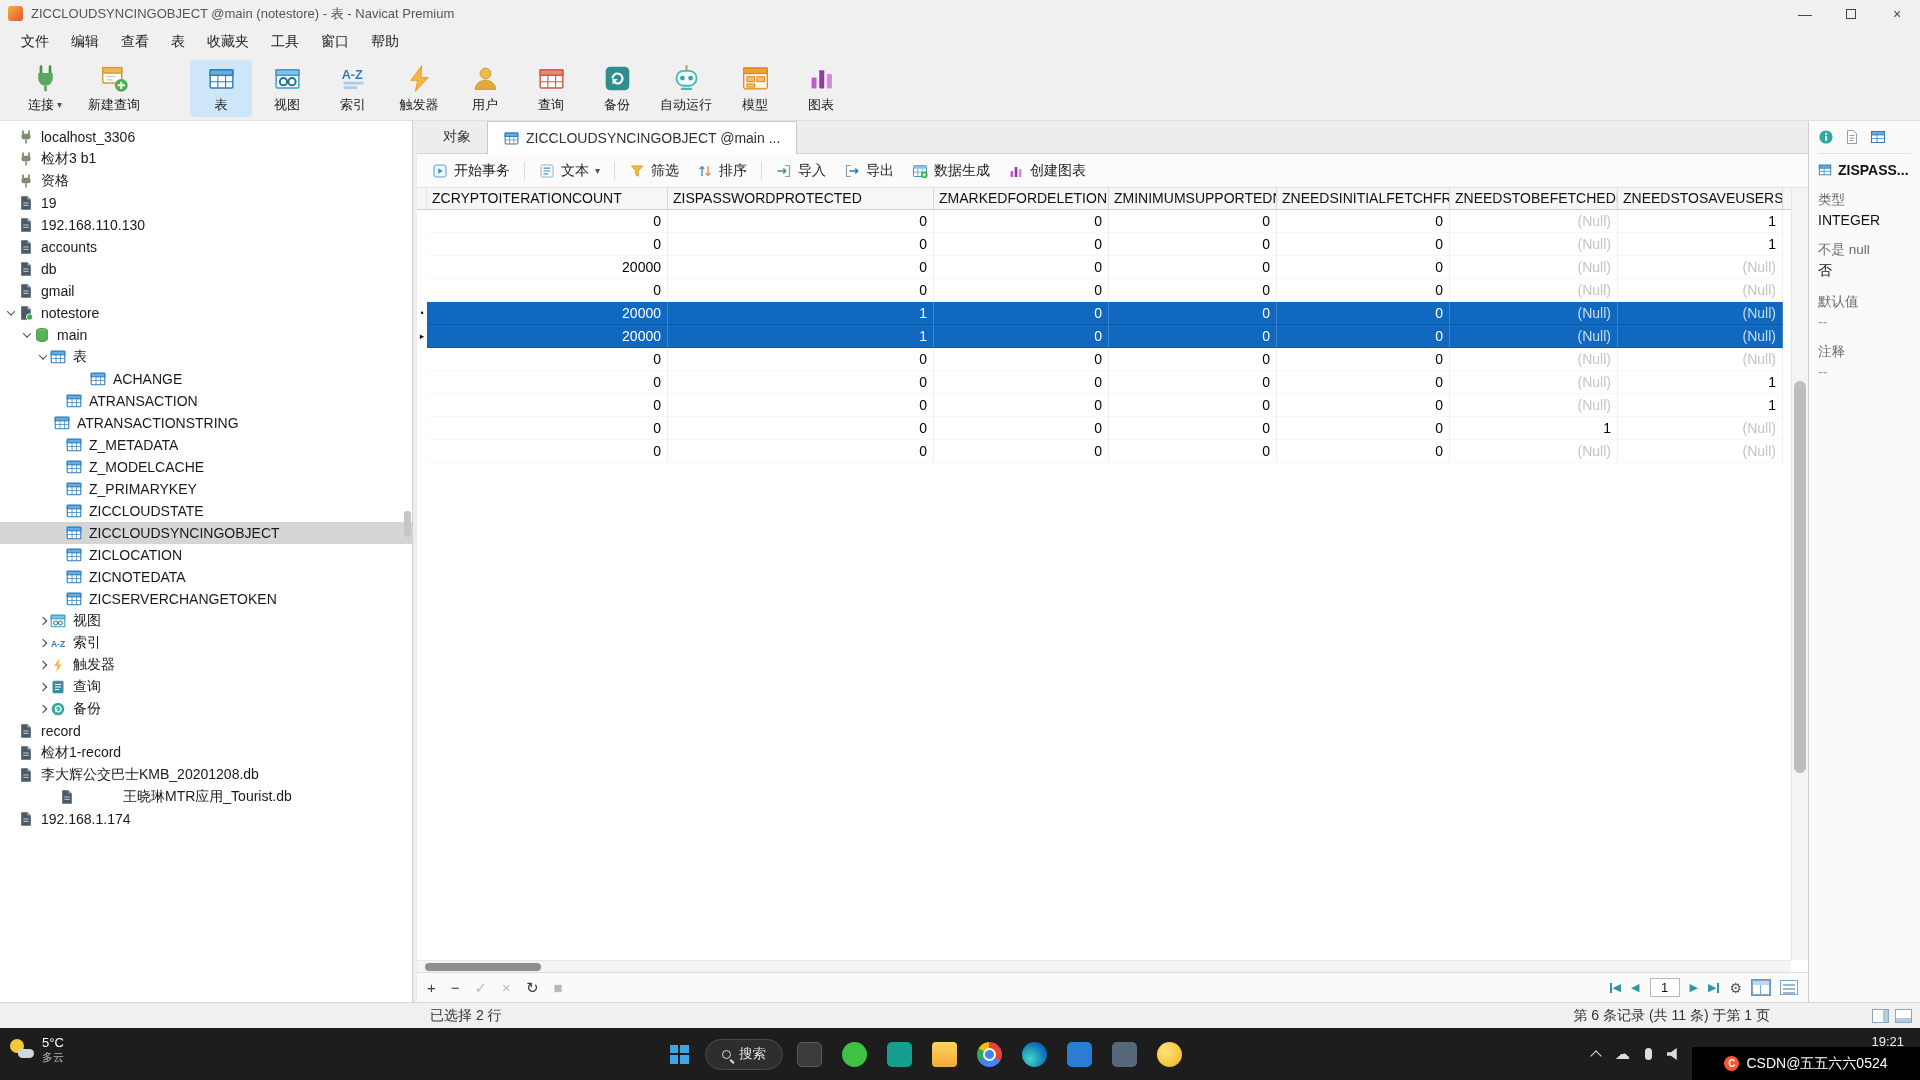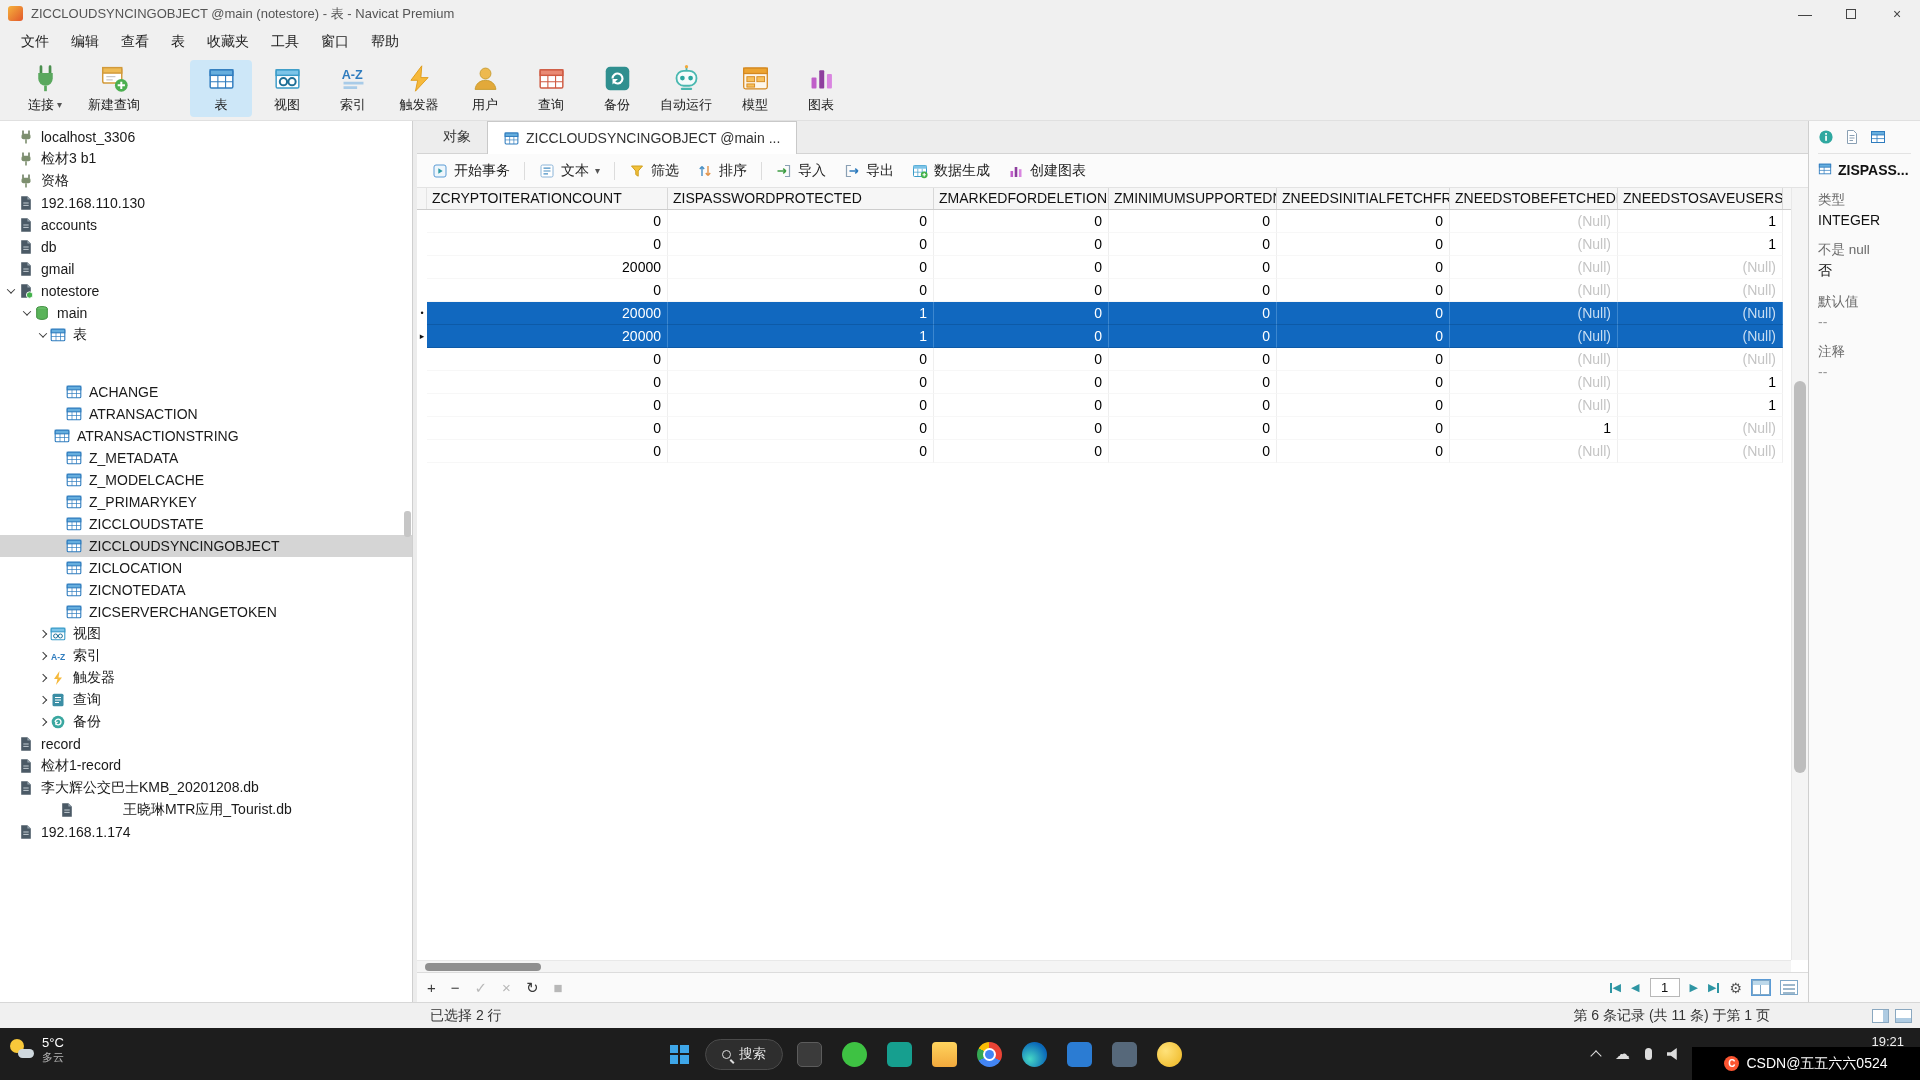--- a/index.html
+++ b/index.html
@@ -78,21 +78,21 @@
 .page-box{width:30px;height:19px;border:1px solid #b8b8b8;background:#fff;font-size:13px;text-align:center;line-height:17px;color:#111;display:inline-block}
 .rb-gear{font-size:14px;color:#555}
 .vt{width:18px;height:15px;border:1px solid #7fa8c8;background:#fff;position:relative;display:inline-block}
 .vt.gridv::before{content:"";position:absolute;inset:0;background:linear-gradient(#bcd8ea 0 4px,transparent 4px),linear-gradient(to right,transparent calc(50% - .5px),#7fa8c8 calc(50% - .5px),#7fa8c8 calc(50% + .5px),transparent calc(50% + .5px))}
 .vt.gridv{outline:1.5px solid #5b9bd5}
 .vt.form::before{content:"";position:absolute;left:2px;top:3px;right:2px;height:2px;background:#9db8cc;box-shadow:0 4px 0 #9db8cc,0 8px 0 #9db8cc}
 
 .info-panel{width:112px;background:#fafafa;border-left:1px solid #cfcfcf;flex:0 0 auto;padding:8px 9px}
 .ip-tabs{display:flex;gap:10px;align-items:center;padding-bottom:8px;border-bottom:1px solid #e3e3e3;margin-bottom:8px}
 .ip-tab svg{width:16px;height:16px;display:block}
-.ip-field{display:flex;gap:6px;margin-bottom:6px}
+.ip-field{display:flex;align-items:center;gap:6px;margin-bottom:6px}
 .ip-ficon svg{width:14px;height:14px;display:block}
 .ip-fname{font-weight:bold;font-size:14px;color:#111}
 .ip-label{margin-top:13px;font-size:13.5px;color:#6a6a6a}
 .ip-value{margin-top:3px;font-size:14px;color:#111}
 .ip-value.dim{color:#999}
 
 .statusbar{height:26px;background:#f0f0f0;border-top:1px solid #d7d7d7;display:flex;align-items:center;font-size:14px;color:#333;position:relative;flex:0 0 auto}
 .sb-left{margin-left:430px}
 .sb-right{position:absolute;right:150px}
 .sb-icons{position:absolute;right:8px;display:flex;gap:6px}
@@ -346,62 +346,73 @@
           <span class="arrow"></span>
           <span class="ticon">
             <svg viewBox="0 0 16 16">
               <path d="M5 1.5v3.5M11 1.5v3.5" stroke="#6e7f63" stroke-width="1.6"></path>
               <rect x="3.5" y="4.8" width="9" height="5.4" rx="2" fill="#7d8f6f"></rect>
               <path d="M8 10.2v4.3" stroke="#7d8f6f" stroke-width="1.6"></path>
             </svg>
           </span>
           <span class="tlabel">资格</span>
         </div>
-        <div class="tree-row" style="padding-left: 4px; align-items: center;">
+        <div class="tree-row" style="padding-left: 4px;">
           <span class="arrow"></span>
           <span class="ticon">
             <svg viewBox="0 0 16 16">
               <path d="M3.2 1.2h6.2l3.4 3.4v10.2H3.2z" fill="#4b5a66"></path>
               <path d="M9.4 1.2l3.4 3.4H9.4z" fill="#93a1ab"></path>
               <path d="M5.3 8h5.4M5.3 10.4h5.4" stroke="#c3ccd2" stroke-width="1"></path>
             </svg>
           </span>
-          <span class="tlabel">192.168.110.130</span>
-        </div>
-        <div class="tree-row" style="padding-left: 4px;">
+          <span class="tlabel">19</span>
+        </div>
+        <div class="tree-row" style="padding-left: 4px; align-items: center;">
           <span class="arrow"></span>
           <span class="ticon">
             <svg viewBox="0 0 16 16">
               <path d="M3.2 1.2h6.2l3.4 3.4v10.2H3.2z" fill="#4b5a66"></path>
               <path d="M9.4 1.2l3.4 3.4H9.4z" fill="#93a1ab"></path>
               <path d="M5.3 8h5.4M5.3 10.4h5.4" stroke="#c3ccd2" stroke-width="1"></path>
             </svg>
           </span>
-          <span class="tlabel">accounts</span>
+          <span class="tlabel">192.168.110.130</span>
         </div>
         <div class="tree-row" style="padding-left: 4px;">
           <span class="arrow"></span>
           <span class="ticon">
             <svg viewBox="0 0 16 16">
               <path d="M3.2 1.2h6.2l3.4 3.4v10.2H3.2z" fill="#4b5a66"></path>
               <path d="M9.4 1.2l3.4 3.4H9.4z" fill="#93a1ab"></path>
               <path d="M5.3 8h5.4M5.3 10.4h5.4" stroke="#c3ccd2" stroke-width="1"></path>
             </svg>
           </span>
-          <span class="tlabel">db</span>
+          <span class="tlabel">accounts</span>
         </div>
         <div class="tree-row" style="padding-left: 4px;">
           <span class="arrow"></span>
           <span class="ticon">
             <svg viewBox="0 0 16 16">
               <path d="M3.2 1.2h6.2l3.4 3.4v10.2H3.2z" fill="#4b5a66"></path>
               <path d="M9.4 1.2l3.4 3.4H9.4z" fill="#93a1ab"></path>
               <path d="M5.3 8h5.4M5.3 10.4h5.4" stroke="#c3ccd2" stroke-width="1"></path>
             </svg>
           </span>
+          <span class="tlabel">db</span>
+        </div>
+        <div class="tree-row" style="padding-left: 4px;">
+          <span class="arrow"></span>
+          <span class="ticon">
+            <svg viewBox="0 0 16 16">
+              <path d="M3.2 1.2h6.2l3.4 3.4v10.2H3.2z" fill="#4b5a66"></path>
+              <path d="M9.4 1.2l3.4 3.4H9.4z" fill="#93a1ab"></path>
+              <path d="M5.3 8h5.4M5.3 10.4h5.4" stroke="#c3ccd2" stroke-width="1"></path>
+            </svg>
+          </span>
           <span class="tlabel">gmail</span>
         </div>
         <div class="tree-row" style="padding-left: 4px;">
           <span class="arrow">
             <i class="chev open"></i>
           </span>
           <span class="ticon">
             <svg viewBox="0 0 16 16">
               <path d="M3.2 1.2h6.2l3.4 3.4v10.2H3.2z" fill="#4b5a66"></path>
               <path d="M9.4 1.2l3.4 3.4H9.4z" fill="#93a1ab"></path>
@@ -428,21 +439,21 @@
           </span>
           <span class="ticon">
             <svg viewBox="0 0 16 16">
               <rect x="1.2" y="2.2" width="13.6" height="11.6" rx="1" fill="#fff" stroke="#2f7cbe" stroke-width="1.1"></rect>
               <rect x="1.2" y="2.2" width="13.6" height="3.6" fill="#66aede" stroke="#2f7cbe" stroke-width="1.1"></rect>
               <path d="M6 5.8v8M10.5 5.8v8M1.2 9.5h13.6" stroke="#2f7cbe" stroke-width=".7" fill="none"></path>
             </svg>
           </span>
           <span class="tlabel">表</span>
         </div>
-        <div class="tree-row" style="padding-left: 52px; margin-top: 35px;">
+        <div class="tree-row" style="padding-left: 76px;">
           <span class="arrow"></span>
           <span class="ticon">
             <svg viewBox="0 0 16 16">
               <rect x="1.2" y="2.2" width="13.6" height="11.6" rx="1" fill="#fff" stroke="#2f7cbe" stroke-width="1.1"></rect>
               <rect x="1.2" y="2.2" width="13.6" height="3.6" fill="#66aede" stroke="#2f7cbe" stroke-width="1.1"></rect>
               <path d="M6 5.8v8M10.5 5.8v8M1.2 9.5h13.6" stroke="#2f7cbe" stroke-width=".7" fill="none"></path>
             </svg>
           </span>
           <span class="tlabel">ACHANGE</span>
         </div>

